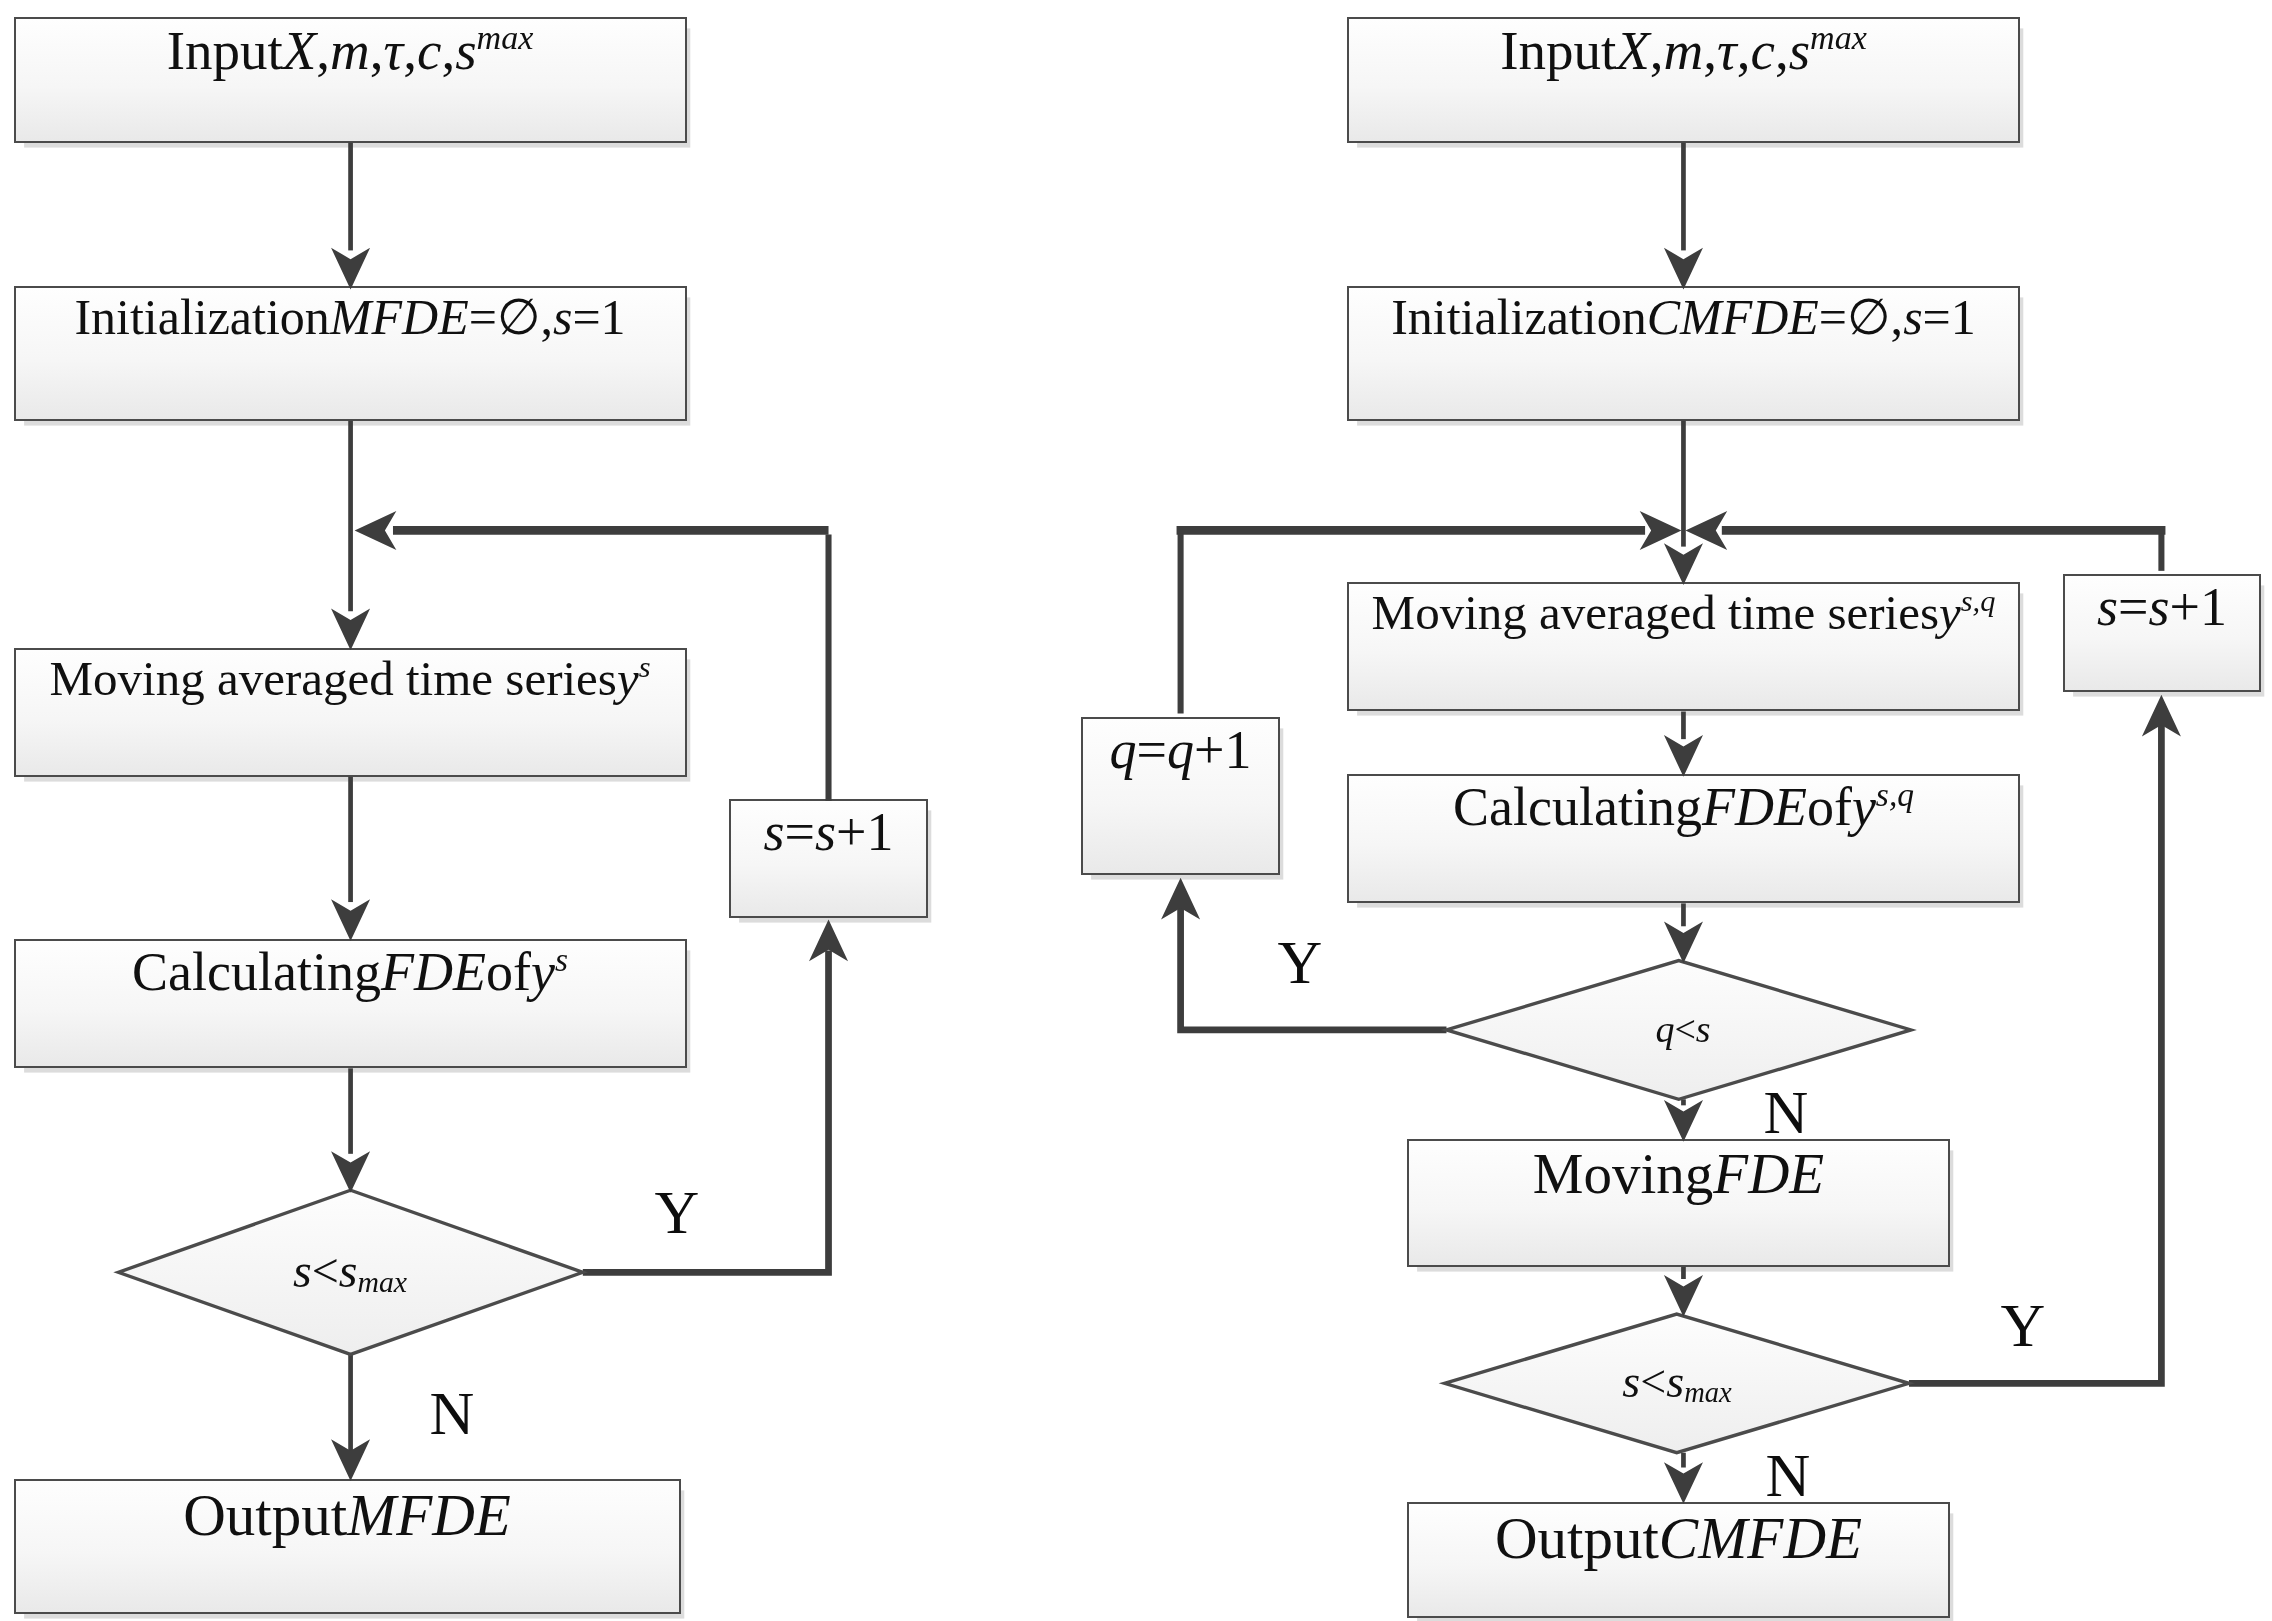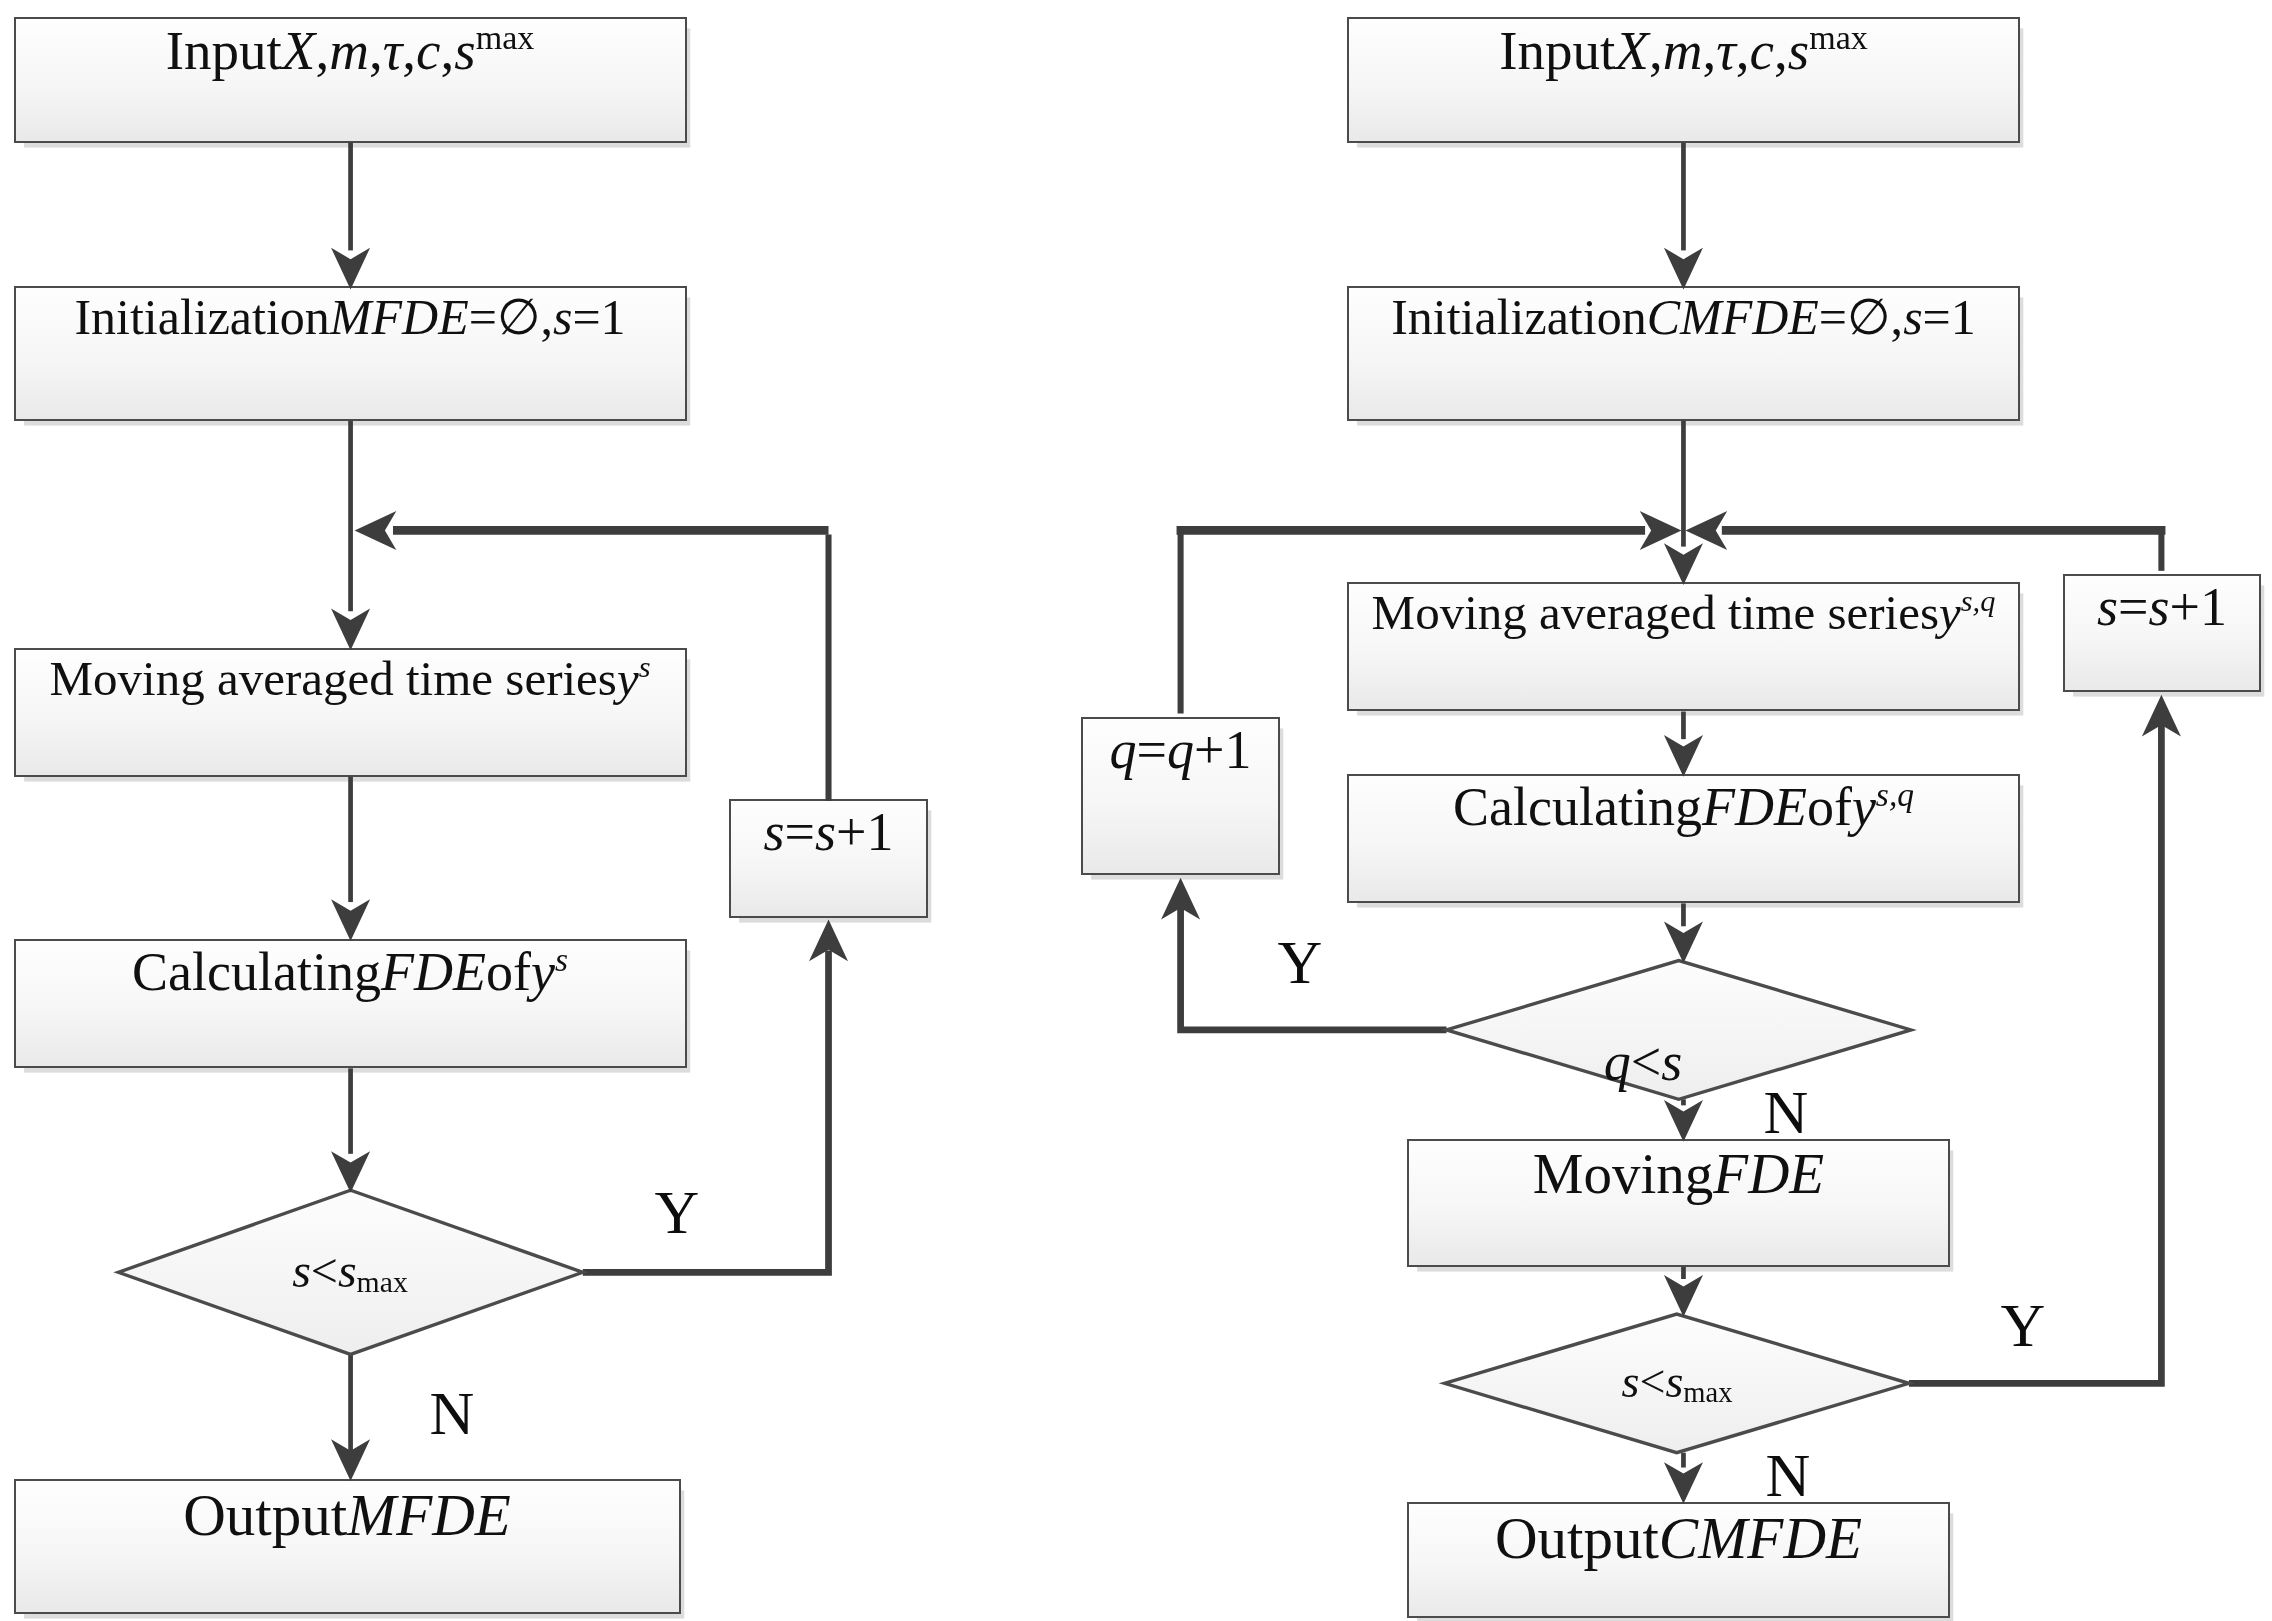--- a/index.html
+++ b/index.html
@@ -19,21 +19,21 @@
   .dlabel{
     position:absolute;transform:translate(-50%,-50%);
     white-space:nowrap;color:#101010;
   }
   .ynlabel{
     position:absolute;transform:translate(-50%,-50%);
     font-size:62px;color:#0d0d0d;
   }
   .st-r{font-style:normal;}
   .st-i{font-style:italic;}
-  .st-sub{font-size:0.62em;vertical-align:-0.18em;}
+  .st-sub{font-style:italic;font-size:0.62em;vertical-align:-0.18em;}
   .st-sup{font-style:italic;font-size:0.62em;vertical-align:0.55em;}
   svg.wires{position:absolute;left:0;top:0;pointer-events:none;}
 </style>
 </head>
 <body>
 
 <div class="canvas">
 
   <div class="box" style="left:13.5px;top:17px;width:673px;height:126px;font-size:55px;">
       <span class="st-r">Input </span>
@@ -202,21 +202,21 @@
       <path d="M2500 1956 L2471 1894 L2500 1911 L2529 1894 Z"></path>
       <path d="M2500 2234 L2471 2172 L2500 2189 L2529 2172 Z"></path>
       <path d="M2497 788 L2435 759 L2452 788 L2435 817 Z"></path>
       <path d="M2503 788 L2565 759 L2548 788 L2565 817 Z"></path>
       <path d="M1753 1304 L1724 1366 L1753 1349 L1782 1366 Z"></path>
       <path d="M3210 1032 L3181 1094 L3210 1077 L3239 1094 Z"></path>
     </g>
   </svg>
 
   <div class="dlabel" style="left:350px;top:1271px;font-size:48px;"><span class="st-i">s</span><span class="st-r">&lt;</span><span class="st-i">s</span><span class="st-sub">max</span></div>
-  <div class="dlabel" style="left:1643px;top:1029px;font-size:54px;margin-top:33px;"><span class="st-i">q</span><span class="st-r">&lt;</span><span class="st-i">s</span></div>
+  <div class="dlabel" style="left:1683px;top:1029px;font-size:38px;"><span class="st-i">q</span><span class="st-r">&lt;</span><span class="st-i">s</span></div>
   <div class="dlabel" style="left:1677px;top:1382px;font-size:46px;"><span class="st-i">s</span><span class="st-r">&lt;</span><span class="st-i">s</span><span class="st-sub">max</span></div>
 
   <div class="ynlabel" style="left:677px;top:1212px;">Y</div>
   <div class="ynlabel" style="left:452px;top:1413px;">N</div>
 
   <div class="ynlabel" style="left:1300px;top:962px;">Y</div>
   <div class="ynlabel" style="left:1786px;top:1112px;">N</div>
   <div class="ynlabel" style="left:2023px;top:1325px;">Y</div>
   <div class="ynlabel" style="left:1788px;top:1475px;">N</div>
 

